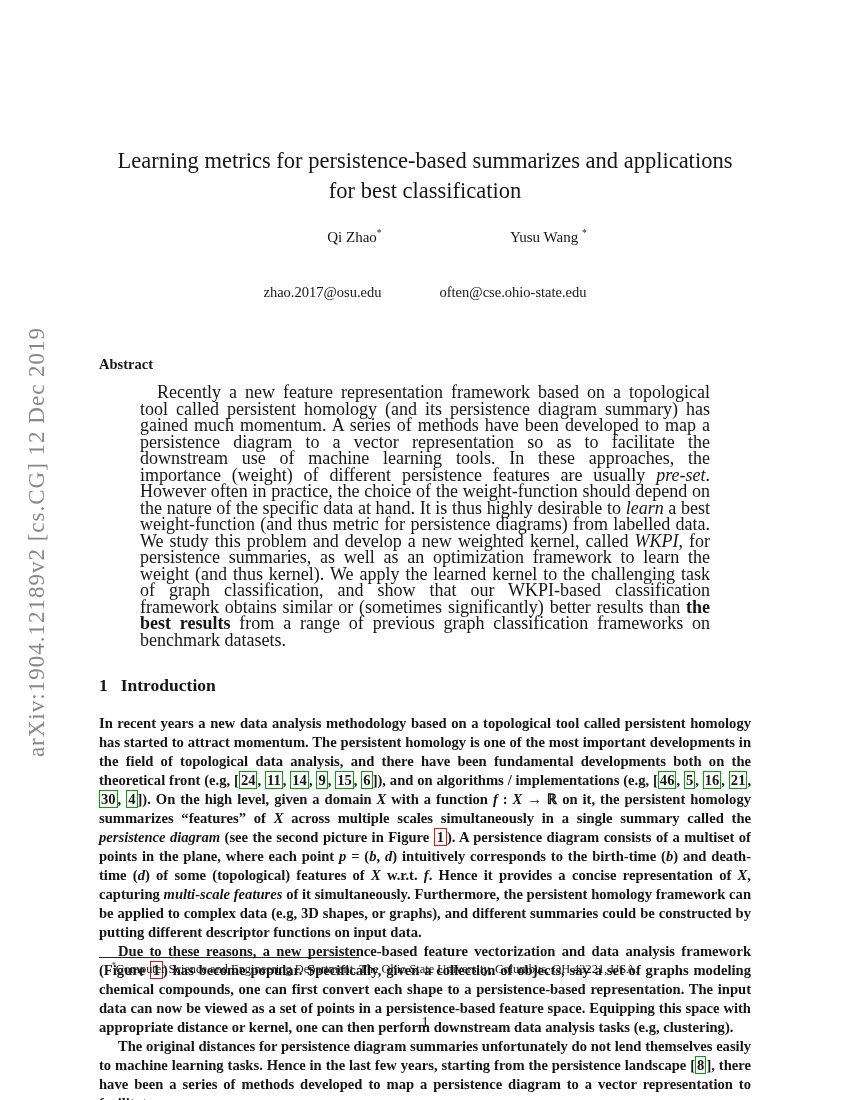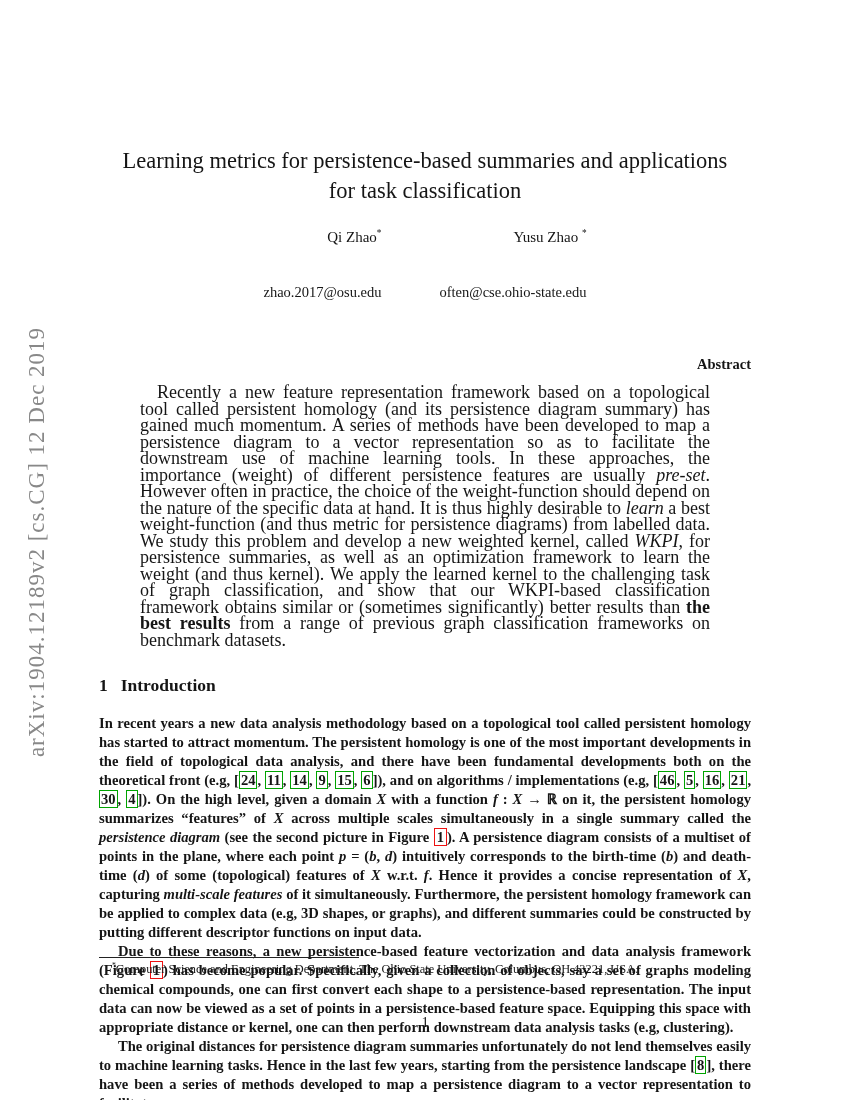--- a/index.html
+++ b/index.html
@@ -31,21 +31,21 @@
   }
   .title-line { display:block; }
   .authors {
     display:flex; justify-content:center; gap:58px;
     margin-top:22px;
   }
   .author { text-align:right; font-size:15px; line-height:19px; }
   .author-email { font-size:14.5px;margin-top:36px; }
   .abstract-head {
     margin-top:54px;
-    text-align:right; font-weight:bold; font-size:14.5px;
+    text-align:left; font-weight:bold; font-size:14.5px;
   }
   .abstract-body {
     width:570px; margin:11px auto 0;
     font-size:18px; line-height:16.5px;
     text-align:justify; text-indent:17px;
   }
   .section-head {
     margin:26px 0 17px 0;
     font-size:17.5px; font-weight:bold; line-height:23px;
   }
@@ -84,31 +84,31 @@
 </head>
 <body>
 
 <div class="page">
 
   <div class="stamp">arXiv:1904.12189v2  [cs.CG]  12 Dec 2019</div>
 
   <div class="content">
 
     <h1 class="title">
-      <span class="title-line">Learning metrics for persistence-based summaries and applications</span>
-      <span class="title-line">for task classification</span>
+      <span class="title-line">Learning metrics for persistence-based summarizes and applications</span>
+      <span class="title-line">for best classification</span>
     </h1>
 
     <div class="authors">
       <div class="author">
         <div class="author-name"><span>Qi Zhao</span><span class="sup">*</span></div>
         <div class="author-email">zhao.2017@osu.edu</div>
       </div>
       <div class="author">
-        <div class="author-name"><span>Yusu Zhao </span><span class="sup">*</span></div>
+        <div class="author-name"><span>Yusu Wang </span><span class="sup">*</span></div>
         <div class="author-email">often@cse.ohio-state.edu</div>
       </div>
     </div>
 
     <div class="abstract-head">Abstract</div>
     <p class="abstract-body"><span>Recently a new feature representation framework based on a topological tool called persistent homology (and its persistence diagram summary) has gained much momentum. A series of methods have been developed to map a persistence diagram to a vector representation so as to facilitate the downstream use of machine learning tools. In these approaches, the importance (weight) of different persistence features are usually </span><span class="i">pre-set</span><span>. However often in practice, the choice of the weight-function should depend on the nature of the specific data at hand. It is thus highly desirable to </span><span class="i">learn</span><span> a best weight-function (and thus metric for persistence diagrams) from labelled data. We study this problem and develop a new weighted kernel, called </span><span class="i">WKPI</span><span>, for persistence summaries, as well as an optimization framework to learn the weight (and thus kernel). We apply the learned kernel to the challenging task of graph classification, and show that our WKPI-based classification framework obtains similar or (sometimes significantly) better results than </span><span class="b">the best results</span><span> from a range of previous graph classification frameworks on benchmark datasets.</span></p>
 
     <h2 class="section-head">
       <span class="num">1</span><span>Introduction</span>
     </h2>

